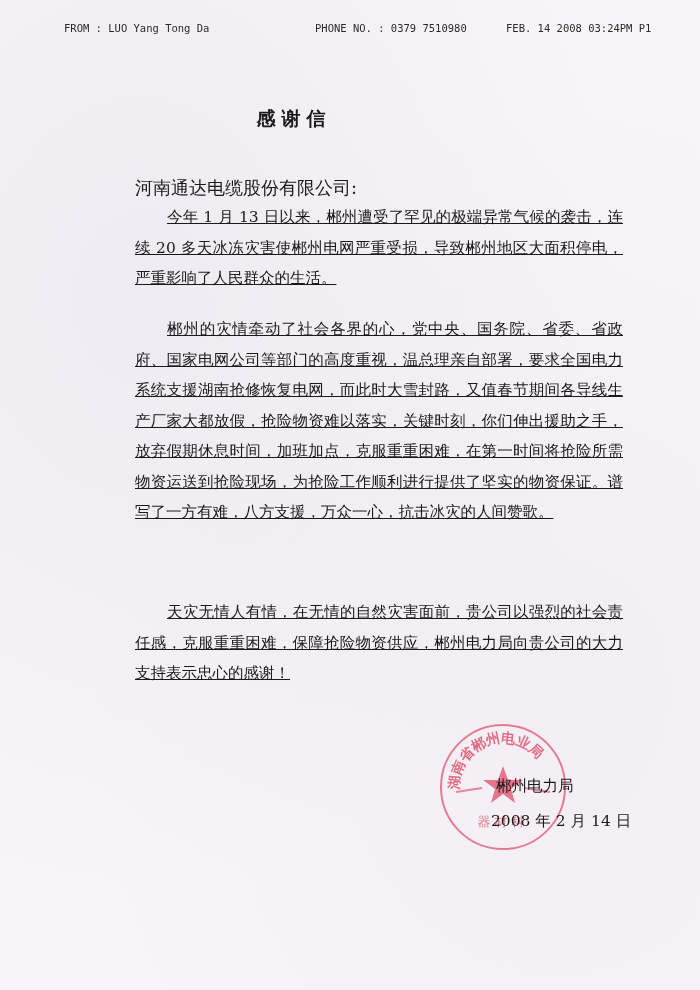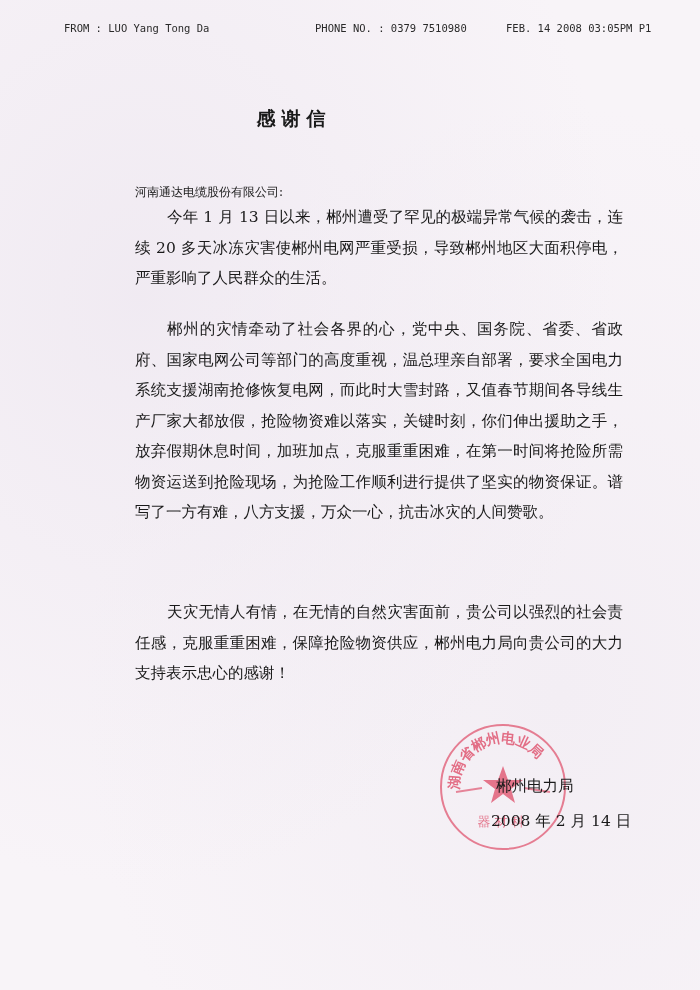--- a/index.html
+++ b/index.html
@@ -25,28 +25,29 @@
     .fax-header span { position: absolute; white-space: nowrap; text-align: right; }
     .fax-from { left: 0; }
     .fax-phone { left: 251px; }
     .fax-time { left: 442px; }
     .title {
       position: absolute; top: 106px; left: 0; width: 588px;
       text-align: center; font-size: 19px; font-weight: bold; letter-spacing: 6px;
       font-family: "DejaVu Sans", sans-serif;
     }
     .salutation {
-      position: absolute; top: 184px; left: 135px;
-      font-size: 12px;
+      position: absolute; top: 176px; left: 135px;
+      font-size: 18px;
     }
     .body-text {
       position: absolute; left: 135px; width: 488px;
       font-size: 15.5px; line-height: 30.5px;
       text-indent: 32px; text-align: justify;
       margin: 0;
+      text-decoration: underline;
     }
     .p1 { top: 202px; }
     .p2 { top: 314px; }
     .p3 { top: 597px; }
     .sign-org { position: absolute; top: 776px; left: 496px; font-size: 15.5px; }
     .sign-date { position: absolute; top: 811px; left: 466px; font-size: 15.5px; margin-left: 25px; }
     .seal {
       position: absolute; left: 440px; top: 724px; width: 122px; height: 122px;
       border: 2.5px solid rgba(220,60,90,0.75); border-radius: 50%;
       opacity: 0.85;
@@ -54,21 +55,21 @@
     .seal svg { position: absolute; left: 0; top: 0; }
   </style>
 </head>
 <body>
 
 <div class="paper"></div>
 
 <div class="fax-header">
   <span class="fax-from">FROM : LUO Yang Tong Da</span>
   <span class="fax-phone">PHONE NO. : 0379 7510980</span>
-  <span class="fax-time">FEB. 14 2008 03:05PM P1</span>
+  <span class="fax-time">FEB. 14 2008 03:24PM P1</span>
 </div>
 
 <div class="title">感谢信</div>
 
 <div class="salutation">河南通达电缆股份有限公司:</div>
 
 <p class="body-text p1">今年 1 月 13 日以来，郴州遭受了罕见的极端异常气候的袭击，连续 20 多天冰冻灾害使郴州电网严重受损，导致郴州地区大面积停电，严重影响了人民群众的生活。</p>
 <p class="body-text p2">郴州的灾情牵动了社会各界的心，党中央、国务院、省委、省政府、国家电网公司等部门的高度重视，温总理亲自部署，要求全国电力系统支援湖南抢修恢复电网，而此时大雪封路，又值春节期间各导线生产厂家大都放假，抢险物资难以落实，关键时刻，你们伸出援助之手，放弃假期休息时间，加班加点，克服重重困难，在第一时间将抢险所需物资运送到抢险现场，为抢险工作顺利进行提供了坚实的物资保证。谱写了一方有难，八方支援，万众一心，抗击冰灾的人间赞歌。</p>
 <p class="body-text p3">天灾无情人有情，在无情的自然灾害面前，贵公司以强烈的社会责任感，克服重重困难，保障抢险物资供应，郴州电力局向贵公司的大力支持表示忠心的感谢！</p>
 

